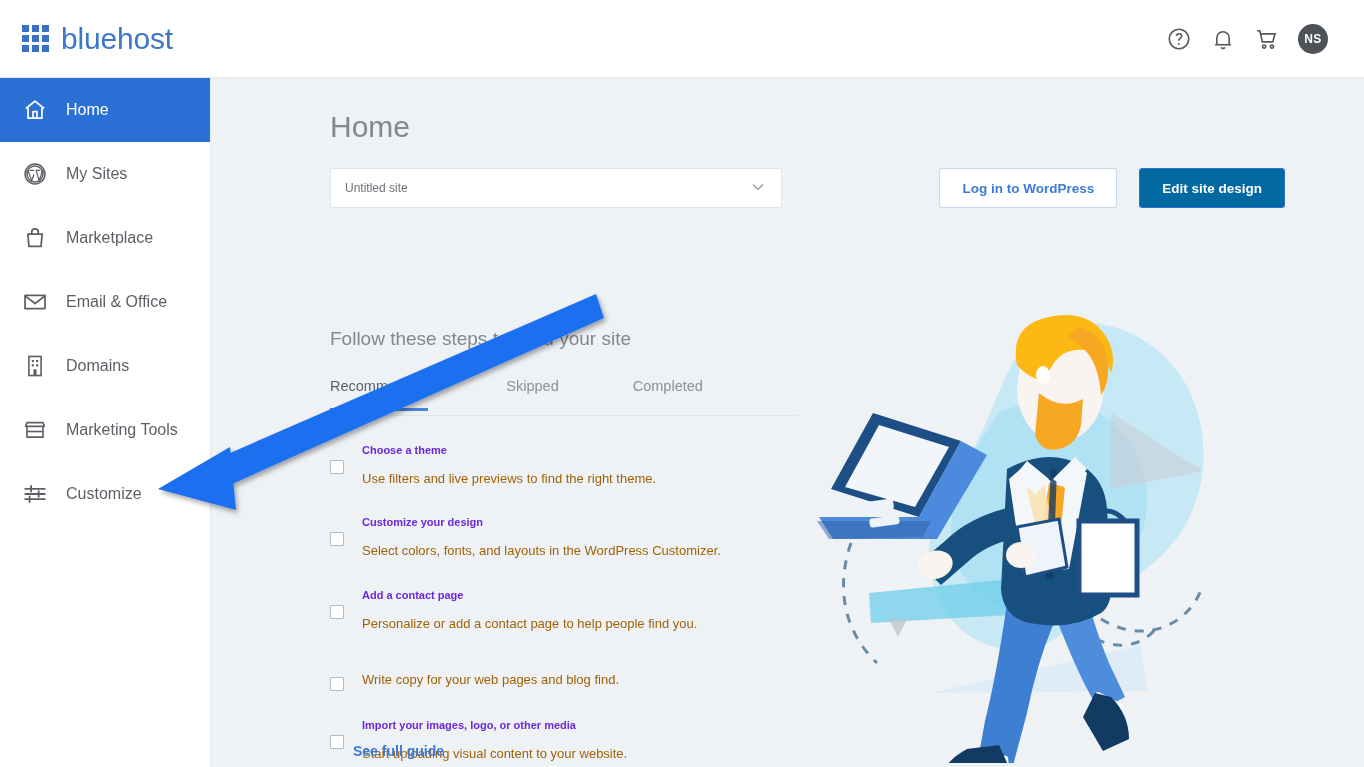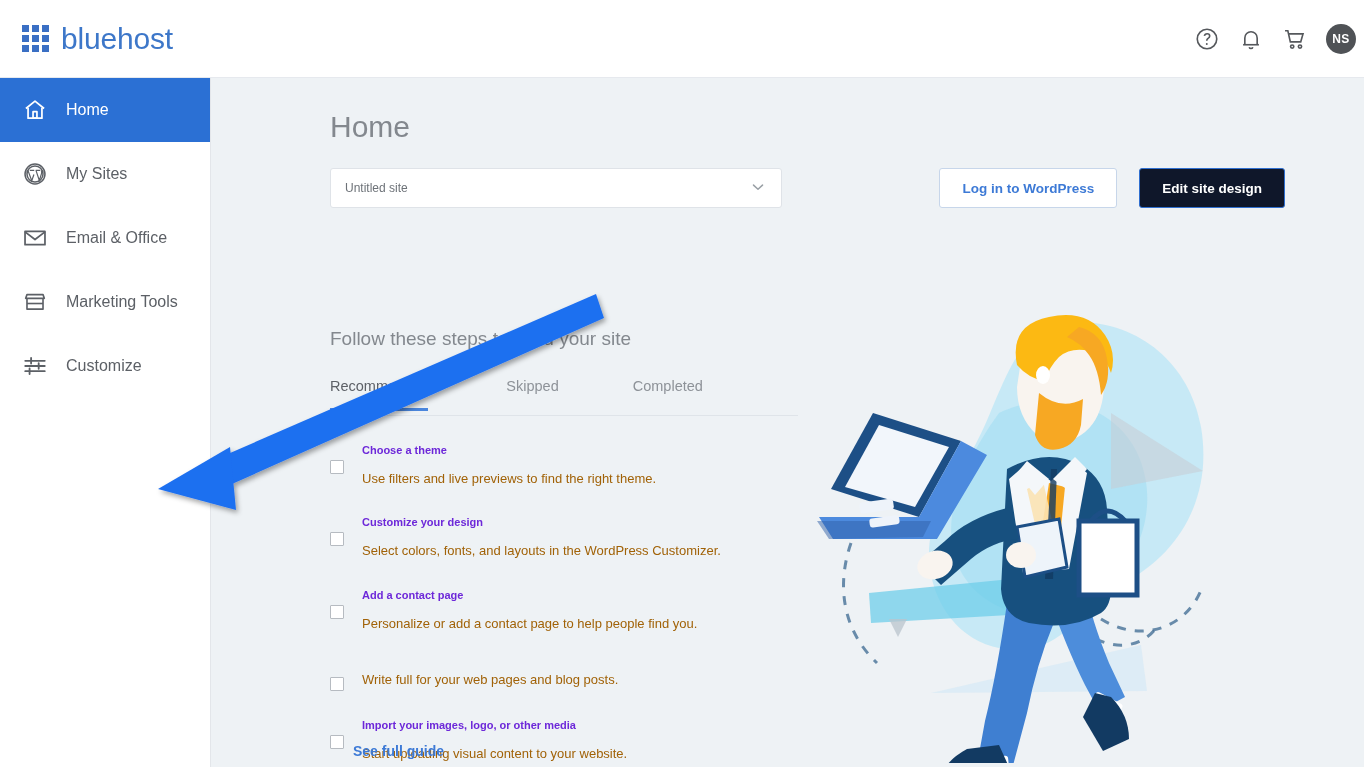--- a/index.html
+++ b/index.html
@@ -26,21 +26,21 @@
     grid-template-columns: repeat(3, 7px);
     grid-template-rows: repeat(3, 7px);
     gap: 3px;
   }
   .logo-grid i { display: block; width: 7px; height: 7px; background: #3a6fc4; }
   .brand-name {
     font-size: 30px; color: #3d77c9; letter-spacing: -0.2px;
     font-weight: 400;
   }
   .topbar-actions {
-    margin-left: auto; margin-right: 8px;
+    margin-left: auto; margin-right: 36px;
     display: flex; align-items: center; gap: 18px;
   }
   .ticon { width: 26px; height: 26px; color: #55585c; display: block; cursor: pointer; }
   .avatar {
     width: 30px; height: 30px; border-radius: 50%;
     background: #4f5256; color: #ffffff;
     font-size: 12px; font-weight: 700;
     display: flex; align-items: center; justify-content: center;
     letter-spacing: .3px; cursor: pointer;
   }
@@ -85,21 +85,21 @@
   .btn-row {
     position: absolute; right: 79px; top: 90px;
     display: flex; align-items: center; gap: 22px;
   }
   .btn {
     height: 40px; border-radius: 3px; font-size: 13.5px; font-weight: 700;
     display: flex; align-items: center; justify-content: center;
     padding: 16px 22px; cursor: pointer; white-space: nowrap;
   }
   .btn-outline { background: #fff; border: 1px solid #c7d6ea; color: #3d7ad6; }
-  .btn-primary { background: #0f172a; border: 1px solid #2f6fd0; color: #ffffff; }
+  .btn-primary { background: #0369a1; border: 1px solid #2f6fd0; color: #ffffff; }
 
   .section-heading {
     position: absolute; left: 119px; top: 250px;
     font-size: 19px; color: #83888e; font-weight: 400;
   }
 
   .tabs {
     position: absolute; left: 119px; top: 288px;
     width: 468px; height: 50px;
     border-bottom: 1px solid #dfe4e9;
@@ -203,31 +203,53 @@
       <span class="nav-ico">
         <svg viewBox="0 0 24 24" fill="none" stroke="currentColor" stroke-width="1.4">
           <circle cx="12" cy="12" r="9.2"></circle>
           <circle cx="12" cy="12" r="7.4"></circle>
           <path d="M5.4 8.6 9 18.2l2-5.8M12.9 8.6l3.1 9.4 2-6.4c.4-1.3.2-2.3-.3-3M7.2 8.6h4.1M12.6 8.6h4.2" stroke-width="1.1"></path>
         </svg>
       </span>
       <span>My Sites</span>
     </div>
 
+    <div class="nav-item">
+      <span class="nav-ico">
+        <svg viewBox="0 0 24 24" fill="none" stroke="currentColor" stroke-width="1.6" stroke-linejoin="round">
+          <path d="M5.4 8.4h13.2l-1 11.4H6.4z"></path>
+          <path d="M9 8.4V6.6a3 3 0 0 1 6 0v1.8"></path>
+        </svg>
+      </span>
+      <span>Marketplace</span>
+    </div>
 
     <div class="nav-item">
       <span class="nav-ico">
         <svg viewBox="0 0 24 24" fill="none" stroke="currentColor" stroke-width="1.6" stroke-linejoin="round">
           <rect x="2.8" y="5.8" width="18.4" height="12.4"></rect>
           <path d="m2.8 6.4 9.2 7 9.2-7"></path>
         </svg>
       </span>
       <span>Email &amp; Office</span>
     </div>
 
+    <div class="nav-item">
+      <span class="nav-ico">
+        <svg viewBox="0 0 24 24" fill="none" stroke="currentColor" stroke-width="1.5">
+          <rect x="6.4" y="3.2" width="11.2" height="17.6"></rect>
+          <rect x="9" y="6.4" width="2" height="2" fill="currentColor" stroke="none"></rect>
+          <rect x="13" y="6.4" width="2" height="2" fill="currentColor" stroke="none"></rect>
+          <rect x="9" y="10.4" width="2" height="2" fill="currentColor" stroke="none"></rect>
+          <rect x="13" y="10.4" width="2" height="2" fill="currentColor" stroke="none"></rect>
+          <rect x="10.6" y="15" width="2.8" height="5.8" fill="currentColor" stroke="none"></rect>
+        </svg>
+      </span>
+      <span>Domains</span>
+    </div>
 
     <div class="nav-item">
       <span class="nav-ico">
         <svg viewBox="0 0 24 24" fill="none" stroke="currentColor" stroke-width="1.5" stroke-linejoin="round">
           <path d="M3.4 8.6h17.2l-1.2-3.4H4.6z"></path>
           <path d="M4.6 8.6v10h14.8v-10"></path>
           <path d="M4.6 13.4h14.8"></path>
         </svg>
       </span>
       <span>Marketing Tools</span>
@@ -295,21 +317,21 @@
         <span class="cbox"></span>
         <span>
           <div class="check-title">Add a contact page</div>
           <div class="check-desc">Personalize or add a contact page to help people find you.</div>
         </span>
       </div>
 
       <div class="check-item">
         <span class="cbox"></span>
         <span>
-          <div class="check-desc">Write full for your web pages and blog posts.</div>
+          <div class="check-desc">Write copy for your web pages and blog find.</div>
         </span>
       </div>
 
       <div class="check-item">
         <span class="cbox"></span>
         <span>
           <div class="check-title">Import your images, logo, or other media</div>
           <div class="check-desc">Start uploading visual content to your website.</div>
         </span>
       </div>

